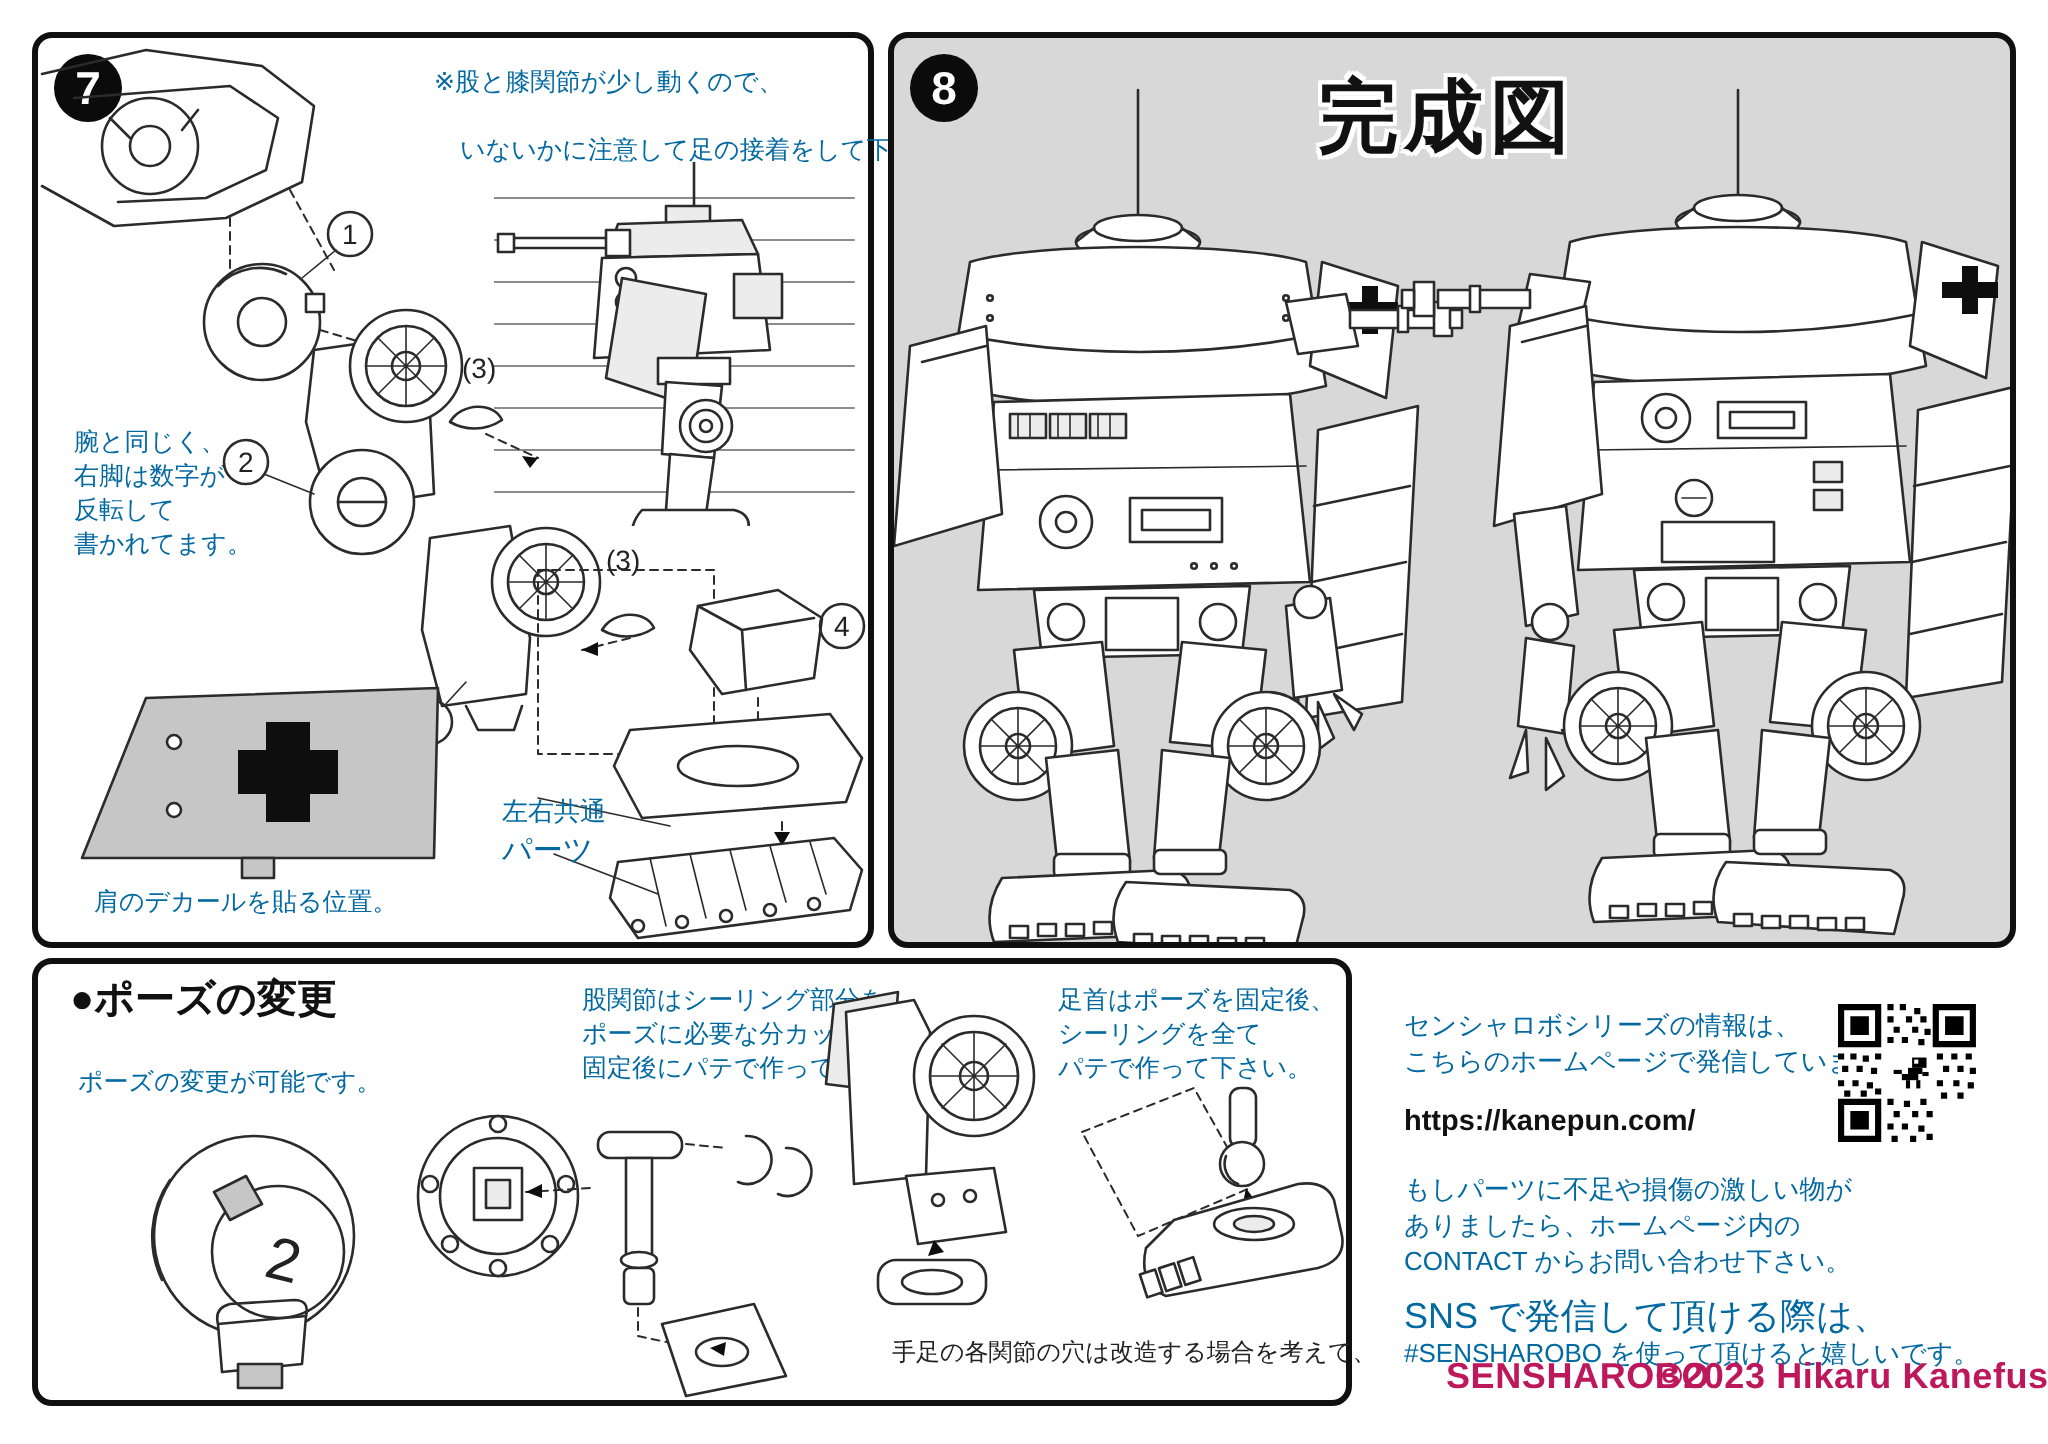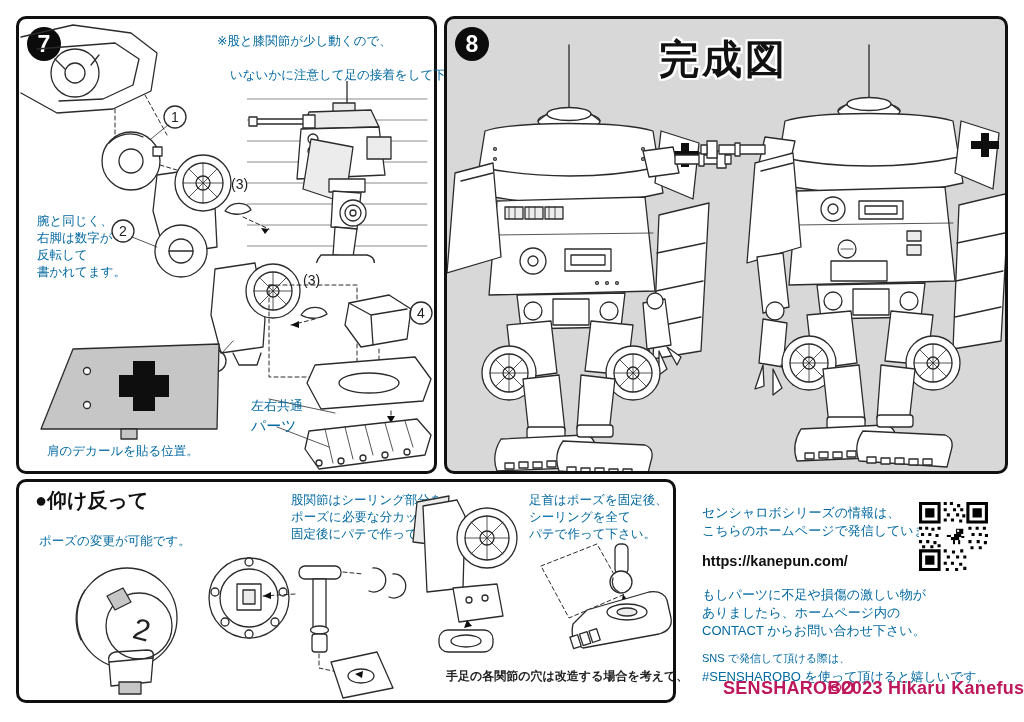--- a/index.html
+++ b/index.html
@@ -8,21 +8,21 @@
     font-family:"Liberation Sans","DejaVu Sans",sans-serif;color:#1c1c1c;overflow:hidden;
   }
   .abs{position:absolute;}
   .t{position:absolute;white-space:nowrap;line-height:1.0;}
   .panel{position:absolute;border:3px solid #101010;border-radius:10px;background:#fff;box-sizing:border-box;}
   .badge{
     position:absolute;width:34px;height:34px;border-radius:50%;background:#0b0b0b;color:#fff;
     font-weight:bold;font-size:23px;display:flex;align-items:center;justify-content:center;
   }
   .jp{font-size:12.5px;line-height:17px;color:#0369a1;}
-  .jp-sm{font-size:12px;line-height:16px;color:#222;font-weight:bold;}
+  .jp-sm{font-size:12px;line-height:16px;color:#222;}
   .halo{
     font-size:40px;font-weight:bold;letter-spacing:3px;color:#111;
     text-shadow:-2px -2px 0 #fff,2px -2px 0 #fff,-2px 2px 0 #fff,2px 2px 0 #fff,0 -2px 0 #fff,0 2px 0 #fff,-2px 0 0 #fff,2px 0 0 #fff;
   }
   .heading{font-size:20px;font-weight:bold;color:#111;}
   .url{font-size:14.5px;font-weight:bold;color:#111;}
   .footer{font-size:18px;font-weight:600;color:#be185d;letter-spacing:.3px;}
   
   .ln *{stroke:#2b2b2b;stroke-width:1.3;fill:#fff;stroke-linejoin:round;stroke-linecap:round;}
   .ln .nf{fill:none;}
@@ -348,21 +348,21 @@
       <rect x="120" y="360" width="9" height="6"></rect>
         <rect x="134" y="361" width="9" height="6"></rect>
         <rect x="148" y="361" width="9" height="6"></rect>
         <rect x="162" y="362" width="9" height="6"></rect>
         <rect x="176" y="362" width="9" height="6"></rect>
     </g>
   </svg>
 </div>
 
 <div class="panel" style="left:16px;top:479px;width:660px;height:224px;">
-  <div class="t heading" style="left:16px;top:8px;">●仰け反って</div>
+  <div class="t heading" style="left:16px;top:8px;">●ポーズの変更</div>
   <div class="t jp" style="left:20px;top:51px;">ポーズの変更が可能です。</div>
 
   <div class="t jp" style="left:272px;top:10px;">股関節はシーリング部分を</div>
   <div class="t jp" style="left:272px;top:27px;">ポーズに必要な分カットして、</div>
   <div class="t jp" style="left:272px;top:44px;">固定後にパテで作って下さい。</div>
 
   <div class="t jp" style="left:510px;top:10px;">足首はポーズを固定後、</div>
   <div class="t jp" style="left:510px;top:27px;">シーリングを全て</div>
   <div class="t jp" style="left:510px;top:44px;">パテで作って下さい。</div>
 
@@ -437,21 +437,21 @@
   <div class="t jp-sm" style="left:427px;top:186px;">手足の各関節の穴は改造する場合を考えて、</div>
 </div>
 
 <div class="abs" style="left:700px;top:498px;width:310px;height:210px;">
   <div class="t jp" style="left:2px;top:6px;font-size:13px;">センシャロボシリーズの情報は、</div>
   <div class="t jp" style="left:2px;top:24px;font-size:13px;">こちらのホームページで発信しています。</div>
   <div class="t url" style="left:2px;top:56px;">https://kanepun.com/</div>
   <div class="t jp" style="left:2px;top:88px;font-size:13px;">もしパーツに不足や損傷の激しい物が</div>
   <div class="t jp" style="left:2px;top:106px;font-size:13px;">ありましたら、ホームページ内の</div>
   <div class="t jp" style="left:2px;top:124px;font-size:13px;">CONTACT からお問い合わせ下さい。</div>
-  <div class="t jp" style="left:2px;top:152px;font-size:11px;">SNS で発信して頂ける際は、</div>
+  <div class="t jp" style="left:2px;top:152px;font-size:18px;">SNS で発信して頂ける際は、</div>
   <div class="t jp" style="left:2px;top:170px;font-size:13px;">#SENSHAROBO を使って頂けると嬉しいです。</div>
 </div>
 
 <svg class="abs" style="left:919px;top:502px;" width="70" height="70" viewBox="0 0 68 68">
   <rect x="0" y="0" width="68" height="68" fill="#fff"></rect>
   <g fill="#000">
     <path fill-rule="evenodd" d="M0,0 h21 v21 h-21 Z M3,3 h15 v15 h-15 Z M6,6 h9 v9 h-9 Z"></path>
     <path fill-rule="evenodd" d="M46,0 h21 v21 h-21 Z M49,3 h15 v15 h-15 Z M52,6 h9 v9 h-9 Z"></path>
     <path fill-rule="evenodd" d="M0,46 h21 v21 h-21 Z M3,49 h15 v15 h-15 Z M6,52 h9 v9 h-9 Z"></path>
     <path d="M24,0h3v3h-3z M30,0h3v3h-3z M37,2h3v3h-3z M24,6h3v3h-3z M33,6h3v3h-3z M40,6h3v3h-3z M27,11h3v3h-3z M36,11h3v3h-3z M42,12h3v3h-3z M24,16h3v3h-3z M31,16h3v3h-3z M39,17h3v3h-3z

